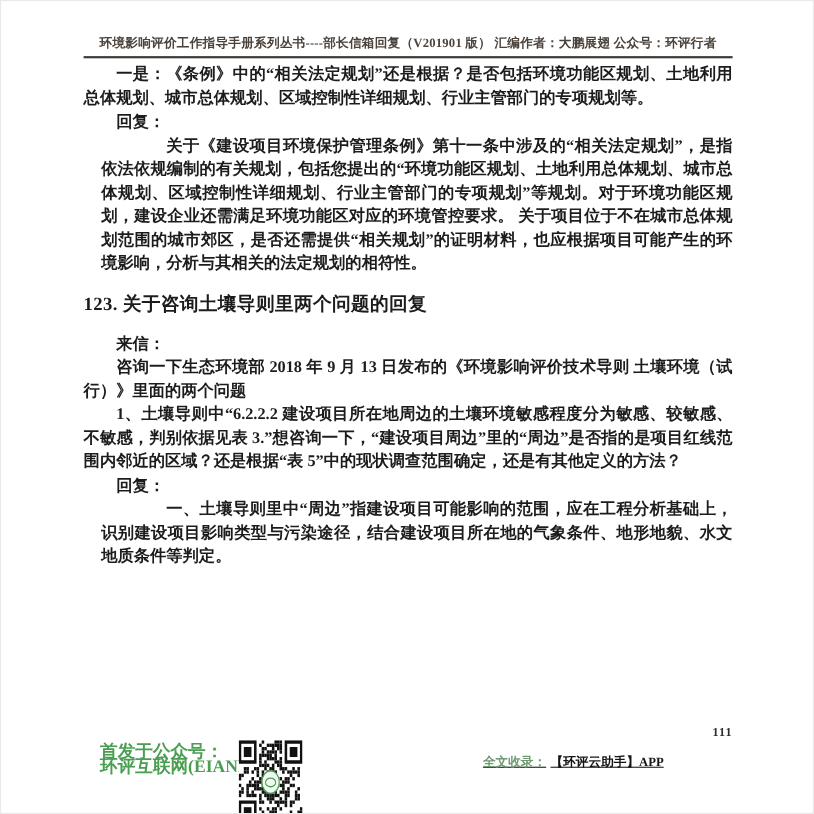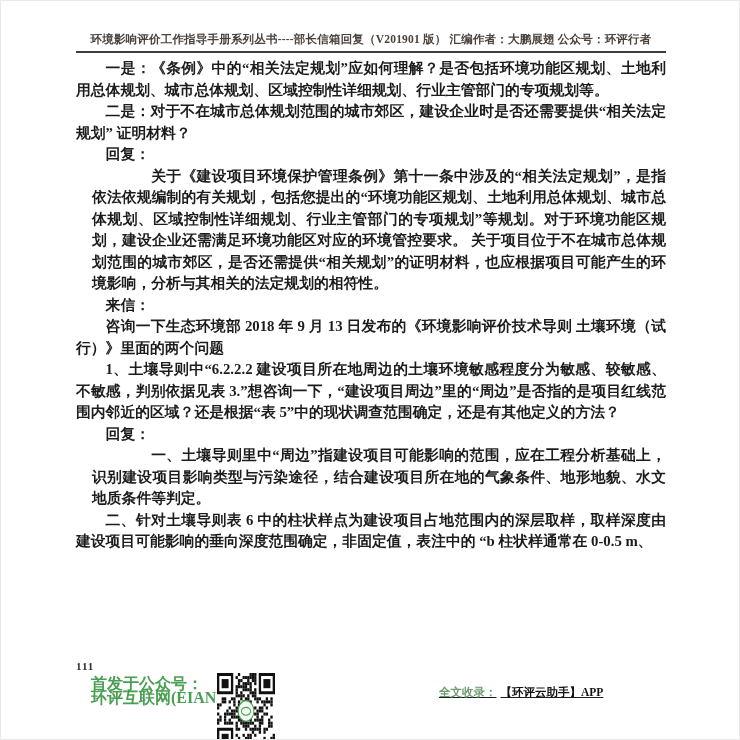--- a/index.html
+++ b/index.html
@@ -19,21 +19,21 @@
     font-size:14.8px;line-height:21.5px;font-weight:600;
     text-align:justify;
   }
   .body p{margin:0;text-indent:2em;}
   .body p.indent-4{text-indent:4em;margin-left:16px;}
   .heading{
     font-size:17px;font-weight:700;text-indent:0 !important;
     margin:13px 0 15px 0 !important;line-height:23px;letter-spacing:.3px;
   }
   .page-number{
-    position:absolute;top:659px;left:75px;width:590px;text-align:left;
+    position:absolute;top:659px;left:75px;width:590px;text-align:right;
     font-size:11px;font-weight:700;color:#2e2e2e;letter-spacing:1px;
   }
   .publisher{
     position:absolute;left:90px;top:676px;font-size:16px;line-height:14px;
     font-weight:600;
   }
   .publisher .l2{font-weight:700;}
   .qr{position:absolute;left:216px;top:672px;width:58px;height:76px;}
   .footer-right{position:absolute;left:438px;top:684px;font-size:11.5px;font-weight:600;text-decoration:underline;}
   .footer-right .app{font-weight:700;color:#141414;margin-left:4px;}
@@ -41,32 +41,31 @@
 </head>
 <body>
 
 <div class="page">
 
   <div class="header">
     <span>环境影响评价工作指导手册系列丛书----部长信箱回复（V201901 版）  汇编作者：大鹏展翅 公众号：环评行者</span>
   </div>
 
   <div class="body">
-    <p>一是：《条例》中的“相关法定规划”应如何理解？是否包括环境功能区规划、土地利用总体规划、城市总体规划、区域控制性详细规划、行业主管部门的专项规划等。</p>
-    <p>二是：对于不在城市总体规划范围的城市郊区，建设企业时是否还需要提供“相关法定规划” 证明材料？</p>
+    <p>一是：《条例》中的“相关法定规划”还是根据？是否包括环境功能区规划、土地利用总体规划、城市总体规划、区域控制性详细规划、行业主管部门的专项规划等。</p>
     <p>回复：</p>
     <p class="indent-4">关于《建设项目环境保护管理条例》第十一条中涉及的“相关法定规划”，是指依法依规编制的有关规划，包括您提出的“环境功能区规划、土地利用总体规划、城市总体规划、区域控制性详细规划、行业主管部门的专项规划”等规划。对于环境功能区规划，建设企业还需满足环境功能区对应的环境管控要求。 关于项目位于不在城市总体规划范围的城市郊区，是否还需提供“相关规划”的证明材料，也应根据项目可能产生的环境影响，分析与其相关的法定规划的相符性。</p>
 
+    <p class="heading">123. 关于咨询土壤导则里两个问题的回复</p>
 
     <p>来信：</p>
     <p>咨询一下生态环境部 2018 年 9 月 13 日发布的《环境影响评价技术导则 土壤环境（试行）》里面的两个问题</p>
     <p>1、土壤导则中“6.2.2.2 建设项目所在地周边的土壤环境敏感程度分为敏感、较敏感、不敏感，判别依据见表 3.”想咨询一下，“建设项目周边”里的“周边”是否指的是项目红线范围内邻近的区域？还是根据“表 5”中的现状调查范围确定，还是有其他定义的方法？</p>
     <p>回复：</p>
     <p class="indent-4">一、土壤导则里中“周边”指建设项目可能影响的范围，应在工程分析基础上，识别建设项目影响类型与污染途径，结合建设项目所在地的气象条件、地形地貌、水文地质条件等判定。</p>
-    <p>二、针对土壤导则表 6 中的柱状样点为建设项目占地范围内的深层取样，取样深度由建设项目可能影响的垂向深度范围确定，非固定值，表注中的 “b 柱状样通常在 0-0.5 m、</p>
   </div>
 
   <div class="page-number">111</div>
 
   <div class="publisher" style="color: rgb(74, 158, 82);">
     <div class="l1">首发于公众号：</div>
     <div class="l2">环评互联网(EIANET)</div>
   </div>
 
   <svg class="qr" viewBox="0 0 25 25" preserveAspectRatio="none" xmlns="http://www.w3.org/2000/svg">

